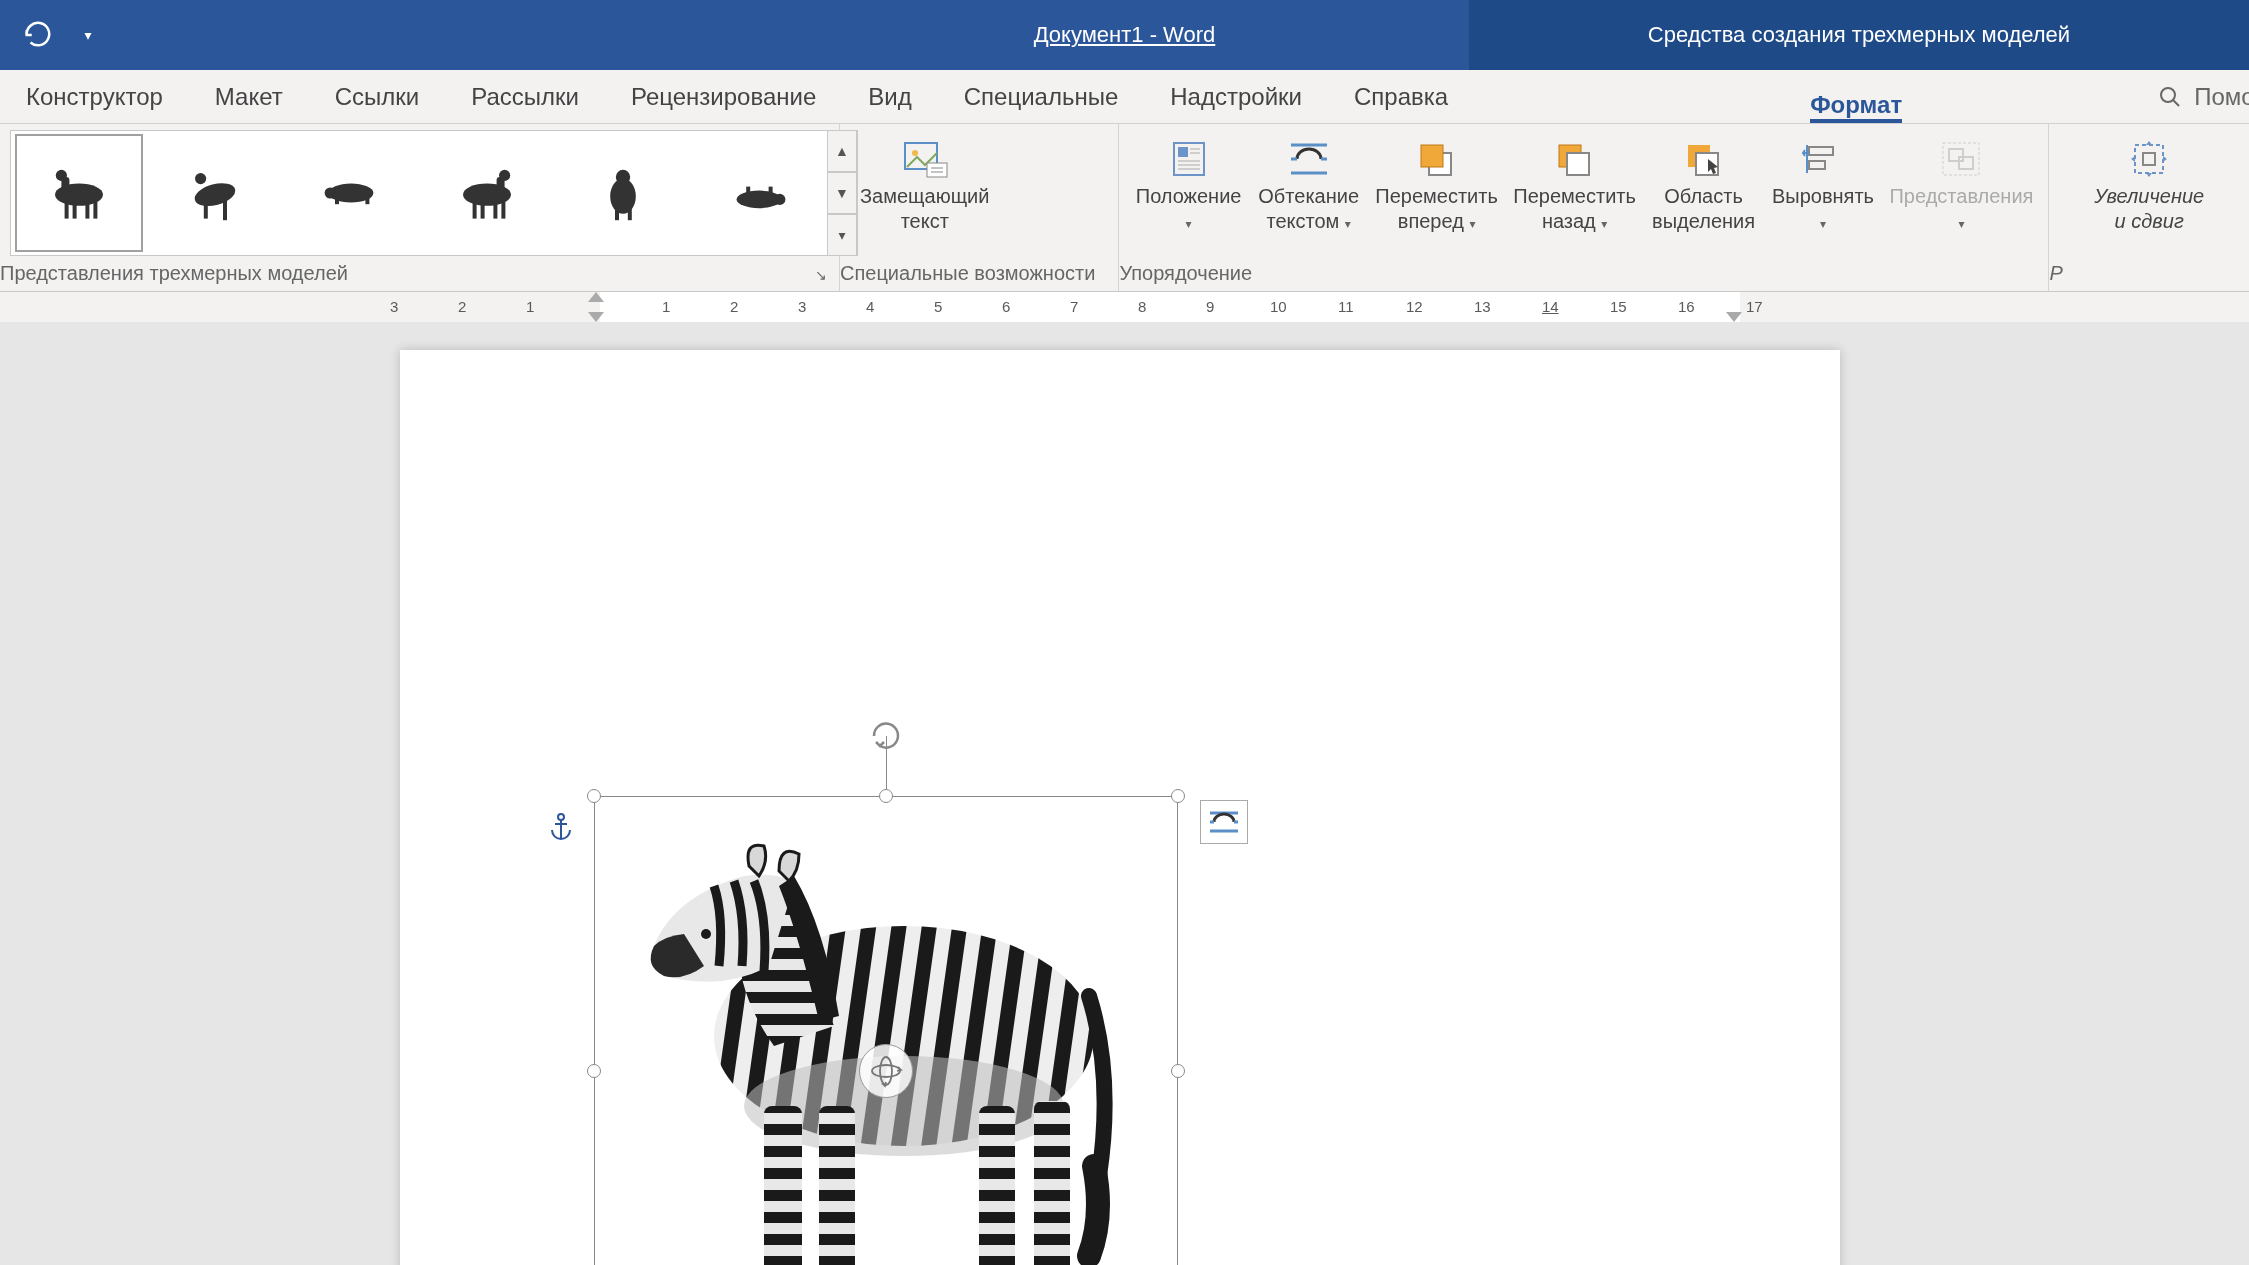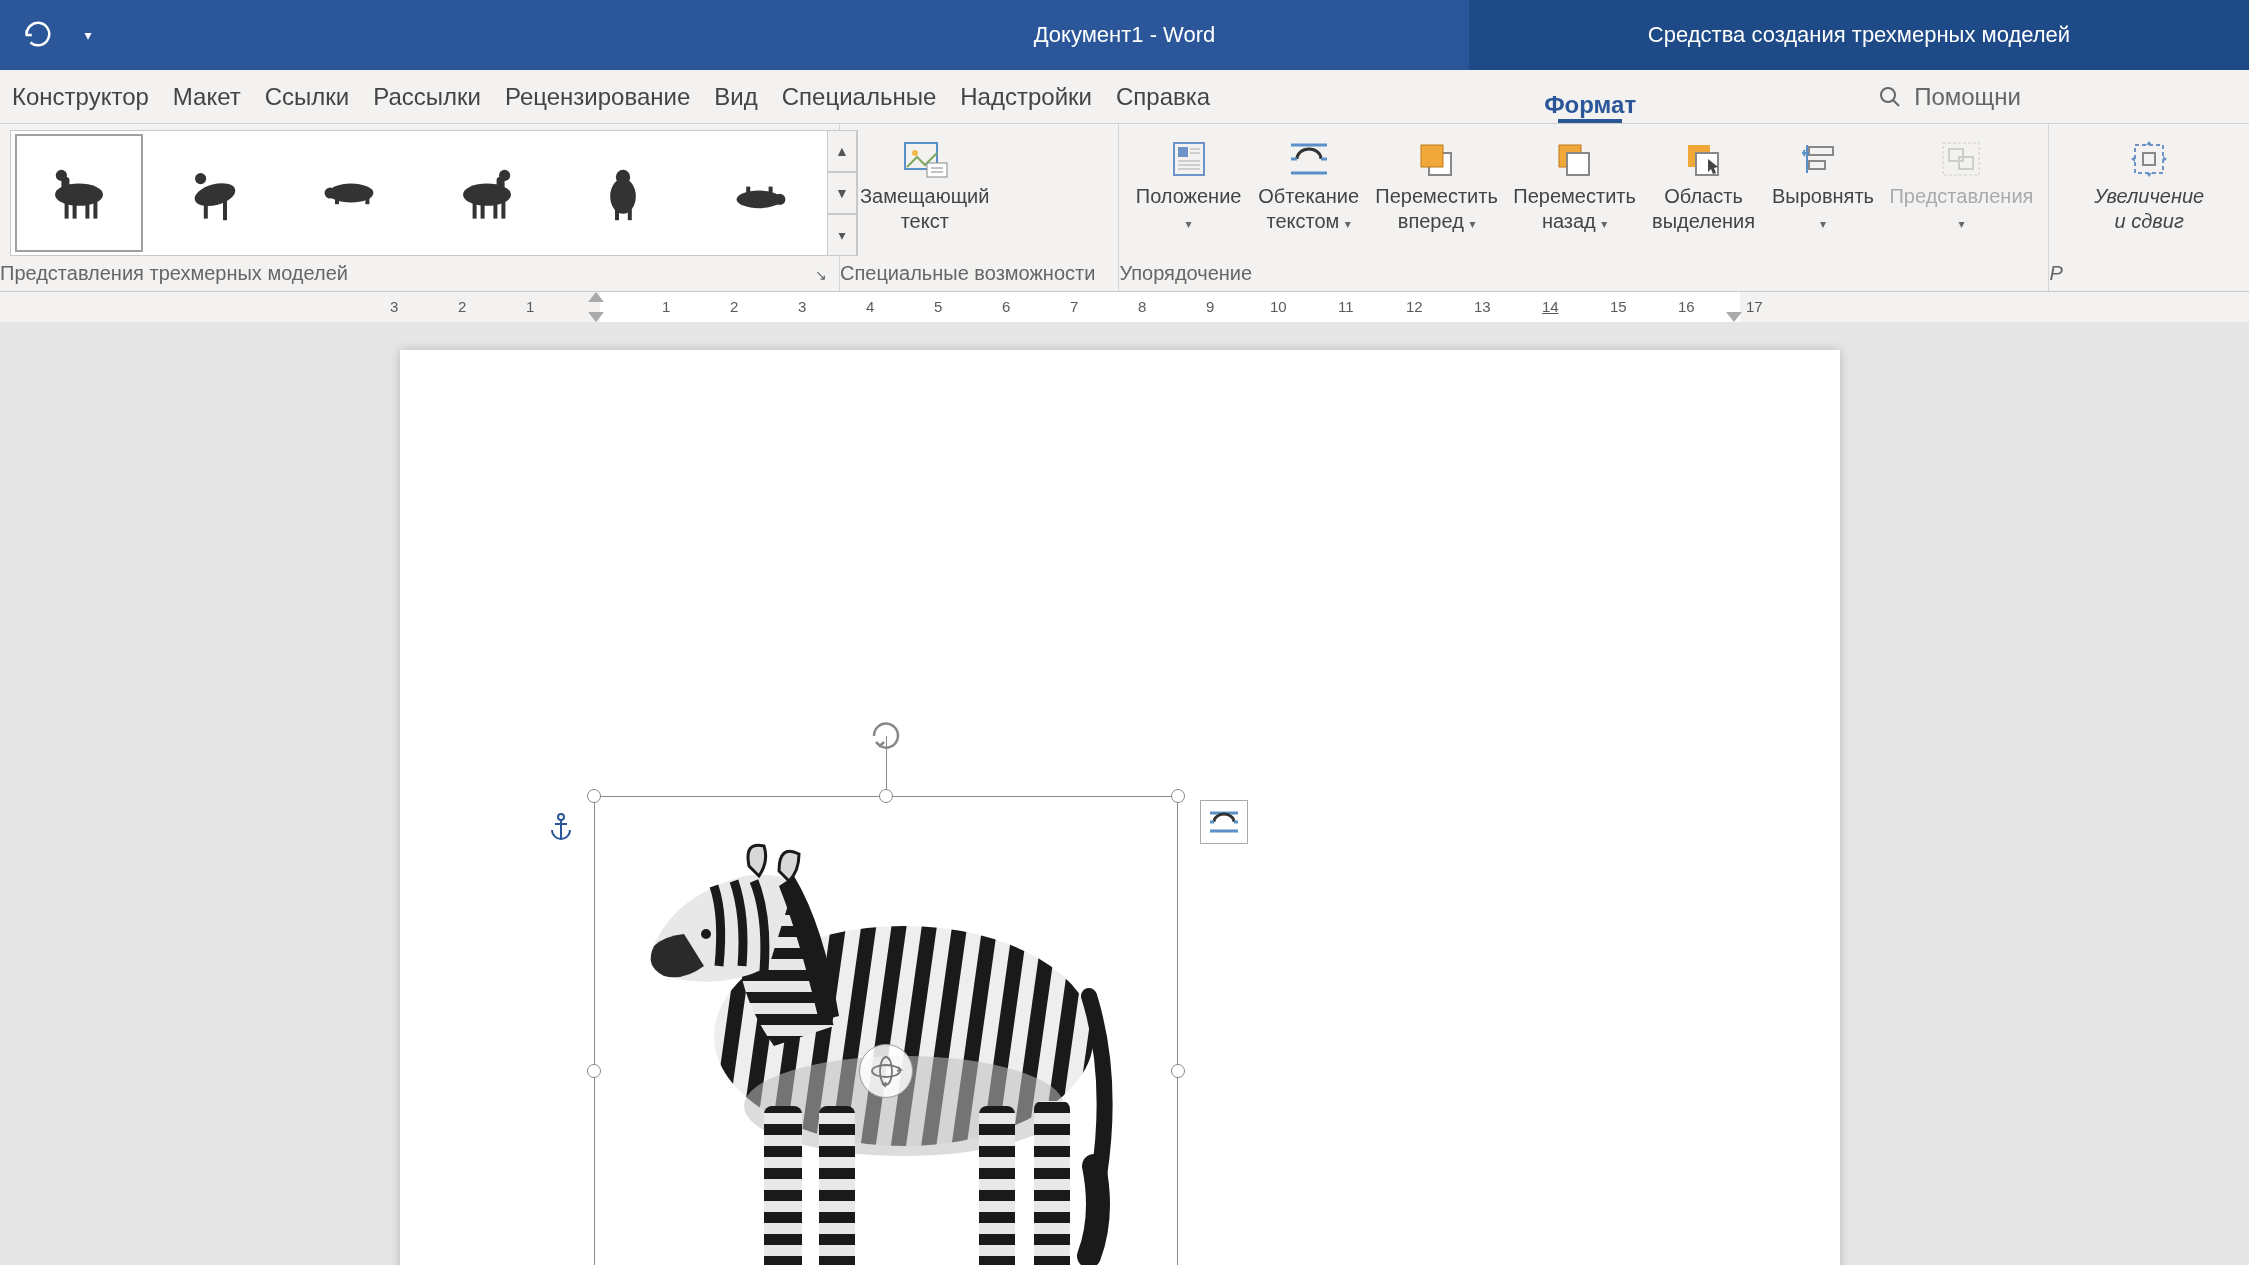--- a/index.html
+++ b/index.html
@@ -19,20 +19,21 @@
     display: flex;
     align-items: center;
     gap: 14px;
     padding-left: 20px;
   }
   .titlebar-center {
     position: absolute;
     left: 50%;
     transform: translateX(-50%);
     white-space: nowrap;
+    text-decoration: underline;
   }
   .contextual-tab-header {
     position: absolute;
     right: 0;
     top: 0;
     height: 70px;
     background: #1e4a87;
     display: flex;
     align-items: center;
     padding: 0 60px;
@@ -45,21 +46,21 @@
 
   
   .tabstrip {
     height: 54px;
     background: #f3f2f1;
     border-bottom: 1px solid #d0d0d0;
     display: flex;
     align-items: stretch;
   }
   .tab {
-    padding: 0 12px;
+    padding: 0 26px;
     display: flex;
     align-items: center;
     font-size: 24px;
     color: #444;
     cursor: pointer;
     position: relative;
   }
   .tab.active { color: #2b579a; font-weight: 600; margin-top: 16px; }
   .tab.active::after {
     content: '';

